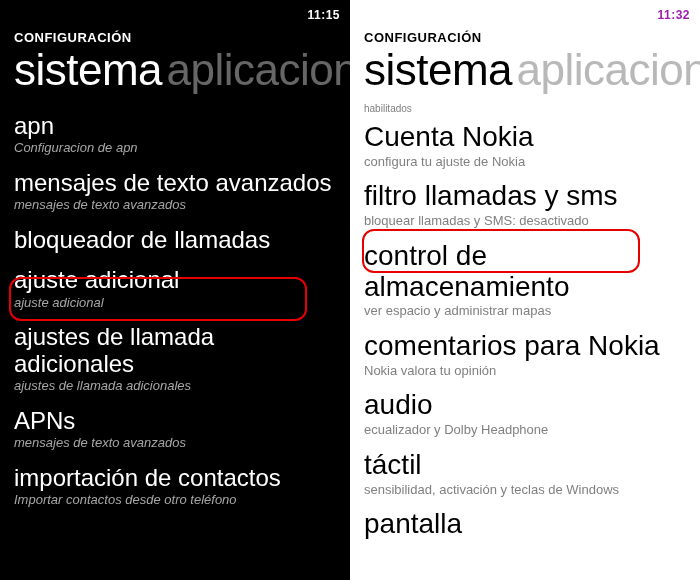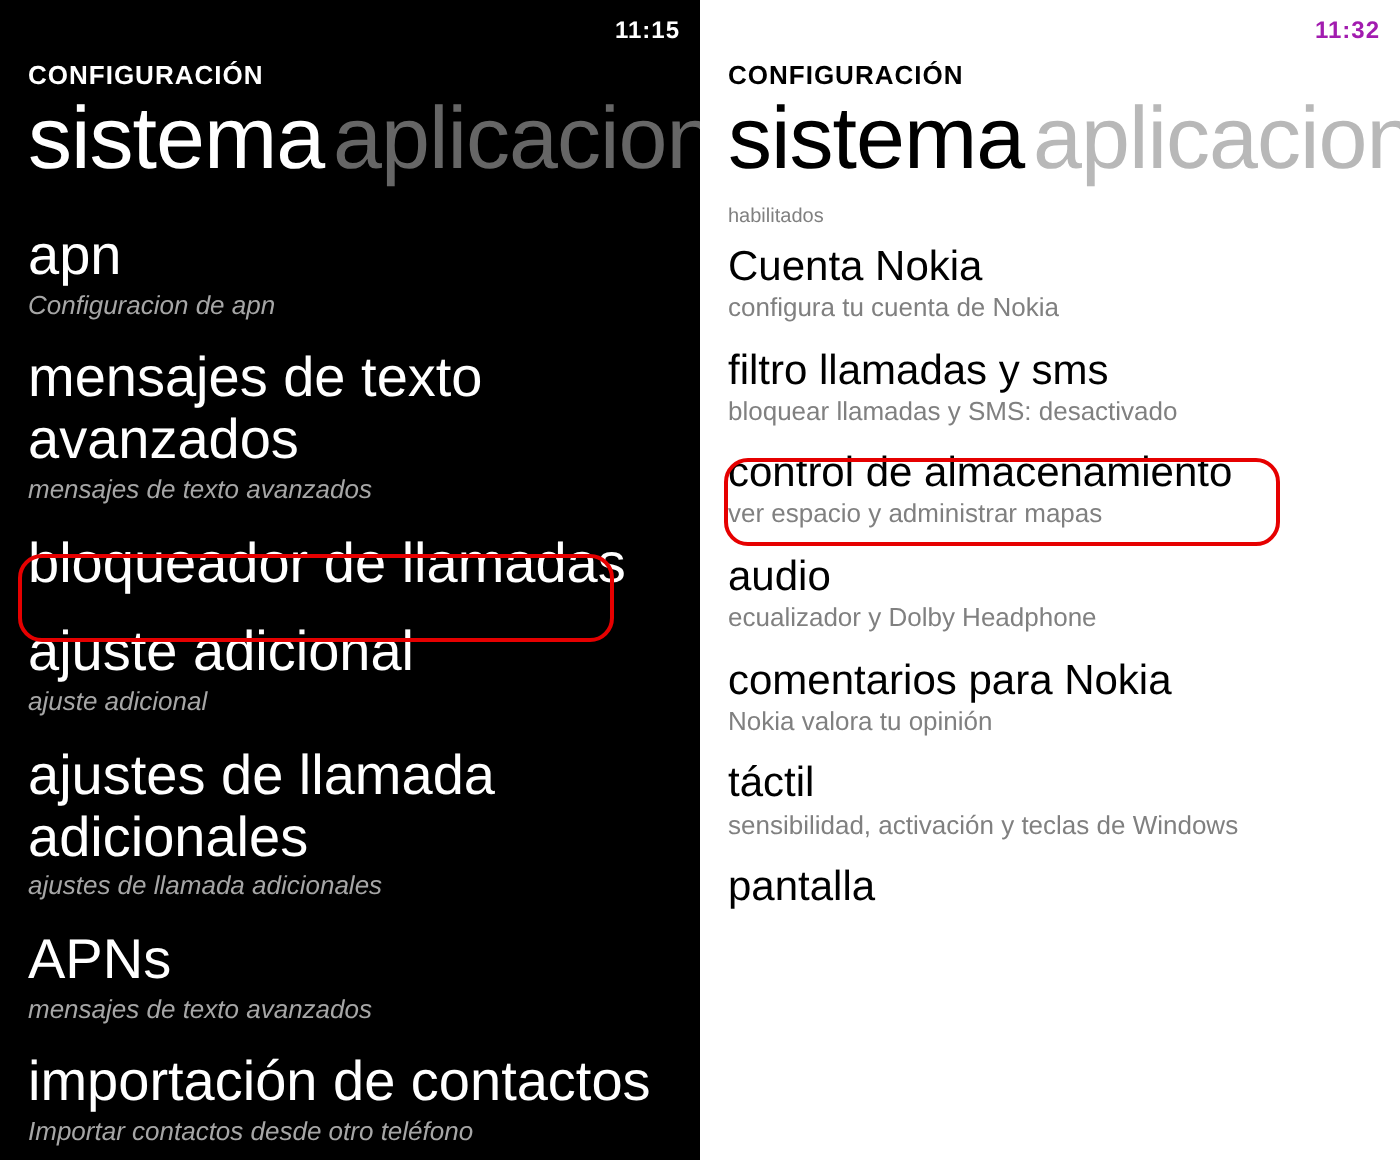--- a/index.html
+++ b/index.html
@@ -13,22 +13,22 @@
   .header { padding: 8px 14px 0 14px; }
   .header-small { font-size: 13px; font-weight: 600; letter-spacing: 0.5px; text-transform: uppercase; }
   .pivot { padding: 0 14px 8px 14px; white-space: nowrap; overflow: hidden; }
   .pivot-active { font-size: 44px; font-weight: 300; letter-spacing: -0.5px; }
   .pivot-inactive { font-size: 44px; font-weight: 300; letter-spacing: -0.5px; }
   .pane.dark .pivot-inactive { color: #666; }
   .pane.light .pivot-inactive { color: #b8b8b8; }
   .list { padding: 10px 14px 0 14px; }
   .item { margin-bottom: 14px; position: relative; }
   .pane.light .item { margin-bottom: 12px; }
-  .item-title { font-size: 28px; font-weight: 300; line-height: 1.1; }
-  .pane.light .item-title { font-size: 21px; color: #000; }
+  .item-title { font-size: 24px; font-weight: 300; line-height: 1.1; }
+  .pane.light .item-title { font-size: 28px; color: #000; }
   .item-sub { font-size: 13px; line-height: 1.2; margin-top: 1px; }
   .pane.dark .item-sub { color: #a6a6a6; font-style: italic; }
   .pane.light .item-sub { color: #808080; }
   .highlight { border: 2px solid #e60000; border-radius: 12px; position: absolute; pointer-events: none; }
   .hl-dark { left: 9px; top: 277px; width: 298px; height: 44px; }
   .hl-light { left: 362px; top: 229px; width: 278px; height: 44px; }
   .enabled-tag { font-size: 10px; color: #808080; padding: 0 14px 6px 14px; }
 </style>
 </head>
 <body>
@@ -85,37 +85,37 @@
       <div class="header-small">CONFIGURACIÓN</div>
     </div>
     <div class="pivot">
       <span class="pivot-active">sistema</span>
       <span class="pivot-inactive">aplicaciones</span>
     </div>
     <div class="enabled-tag">habilitados</div>
     <div class="list" style="padding-top:2px;">
       <div class="item">
         <div class="item-title">Cuenta Nokia</div>
-        <div class="item-sub">configura tu cuenta de Nokia</div>
+        <div class="item-sub">configura tu ajuste de Nokia</div>
       </div>
       <div class="item">
         <div class="item-title">filtro llamadas y sms</div>
         <div class="item-sub">bloquear llamadas y SMS: desactivado</div>
       </div>
       <div class="item">
         <div class="item-title">control de almacenamiento</div>
         <div class="item-sub">ver espacio y administrar mapas</div>
       </div>
       <div class="item">
+        <div class="item-title">comentarios para Nokia</div>
+        <div class="item-sub">Nokia valora tu opinión</div>
+      </div>
+      <div class="item">
         <div class="item-title">audio</div>
         <div class="item-sub">ecualizador y Dolby Headphone</div>
-      </div>
-      <div class="item">
-        <div class="item-title">comentarios para Nokia</div>
-        <div class="item-sub">Nokia valora tu opinión</div>
       </div>
       <div class="item">
         <div class="item-title">táctil</div>
         <div class="item-sub">sensibilidad, activación y teclas de Windows</div>
       </div>
       <div class="item">
         <div class="item-title">pantalla</div>
       </div>
     </div>
   </div>

